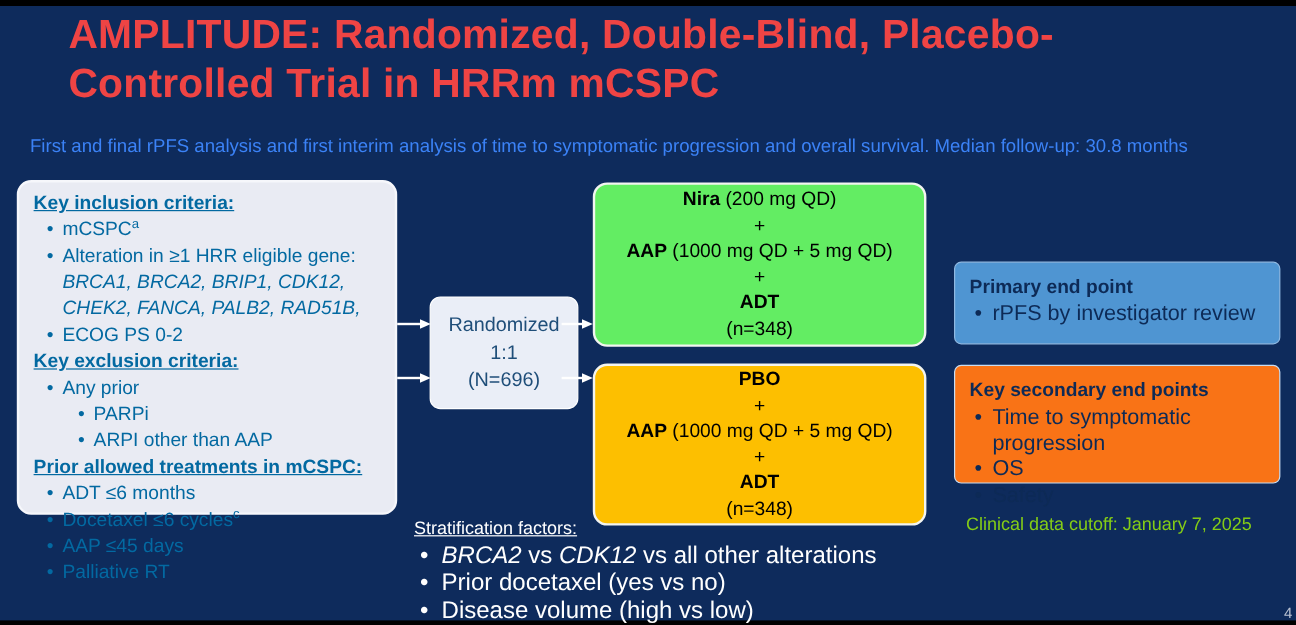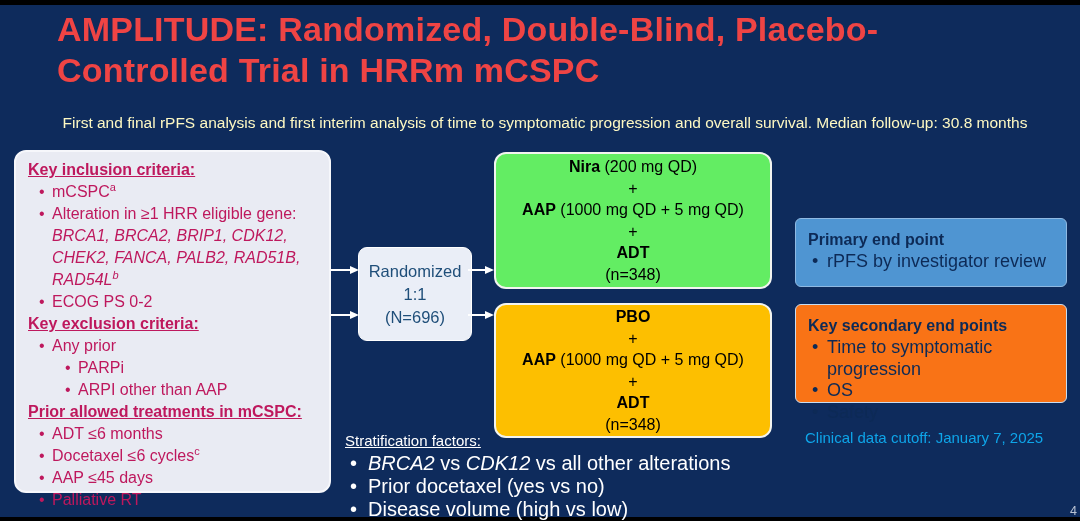--- a/index.html
+++ b/index.html
@@ -13,41 +13,41 @@
   .edge.top{top:0;height:5px;}
   .edge.bottom{bottom:0;height:4px;}
 
   .title{
     position:absolute; left:57px; top:9px; width:990px;
     color:#ef4444; font-size:34px; font-weight:bold; line-height:41px;
     letter-spacing:.2px; margin:0;
   }
   .subtitle{
     position:absolute; left:25px; top:114px; width:1040px;
-    color:#fef9c3; font-size:15.5px;text-align:center;
+    color:#3b82f6; font-size:15.5px;
   }
 
   
   .criteria{
-    position:absolute; left:14px; top:150px; width:317px; height:343px;
+    position:absolute; left:14px; top:150px; width:317px; height:279px;
     background:#e9ebf3; border:2px solid #f6f7fb; border-radius:12px;
-    box-sizing:border-box; color:#be185d; font-size:16px; line-height:22px;
+    box-sizing:border-box; color:#0369a1; font-size:16px; line-height:22px;
     padding:7px 8px 0 10px;
   }
   .criteria .hdr{font-weight:bold; text-decoration:underline; padding-left:2px;}
   .criteria .b{position:relative; padding-left:26px;}
   .criteria .b::before{content:"\2022"; position:absolute; left:13px;}
   .criteria .b.l2{padding-left:52px;}
   .criteria .b.l2::before{left:39px;}
   .criteria .genes{padding-left:26px; font-style:italic;}
   sup{font-size:11px; line-height:0;}
 
   
   .randombox{
-    position:absolute; left:358px; top:247px; width:114px; height:94px;
+    position:absolute; left:358px; top:247px; width:124px; height:94px;
     background:#eaeef7; border:1.5px solid #ffffff; border-radius:9px;
     box-sizing:border-box; color:#1f4e79; font-size:16.5px; line-height:23px;
     display:flex; flex-direction:column; align-items:center; justify-content:center;
     text-align:center;
   }
 
   
   .arrow{position:absolute; height:0; border-top:2px solid #ffffff;}
   .arrow::after{
     content:""; position:absolute; right:-9px; top:-5px;
@@ -75,41 +75,40 @@
   .endpoint .eb::before{content:"\2022"; position:absolute; left:4px;}
   .endpoint.primary{top:218px; height:69px; background:#4f95d2; border:1.5px solid #8fb9e2;}
   .endpoint.secondary{top:304px; height:99px; background:#f97316; border:1.5px solid #c8ddf2;}
 
   
   .strat{position:absolute; left:345px; top:429px; width:450px; color:#ffffff;}
   .strat .shdr{font-weight:normal; text-decoration:underline; font-size:15px; line-height:23px;}
   .strat .sb{position:relative; font-size:20px; line-height:23px; padding-left:23px;}
   .strat .sb::before{content:"\2022"; position:absolute; left:5px;}
 
-  .cutoff{position:absolute; left:805px; top:429px; color:#0ea5e9; font-size:15px;}
+  .cutoff{position:absolute; left:805px; top:429px; color:#84cc16; font-size:15px;}
   .pagenum{position:absolute; right:3px; bottom:3px; color:#b9c2d2; font-size:12.5px;}
 </style>
 </head>
 <body>
 
 <div class="slide">
   <div class="edge top"></div>
   <div class="edge bottom"></div>
 
   <h1 class="title"><span>AMPLITUDE: Randomized, Double-Blind, Placebo-</span><br><span>Controlled Trial in HRRm mCSPC</span></h1>
 
   <div class="subtitle">First and final rPFS analysis and first interim analysis of time to symptomatic progression and overall survival. Median follow-up: 30.8 months</div>
 
   <div class="criteria">
     <div class="hdr">Key inclusion criteria:</div>
     <div class="b"><span>mCSPC</span><sup>a</sup></div>
     <div class="b">Alteration in ≥1 HRR eligible gene:</div>
     <div class="genes">BRCA1, BRCA2, BRIP1, CDK12,</div>
     <div class="genes">CHEK2, FANCA, PALB2, RAD51B,</div>
-    <div class="genes"><span>RAD54L</span><sup>b</sup></div>
     <div class="b">ECOG PS 0-2</div>
     <div class="hdr">Key exclusion criteria:</div>
     <div class="b">Any prior</div>
     <div class="b l2">PARPi</div>
     <div class="b l2">ARPI other than AAP</div>
     <div class="hdr">Prior allowed treatments in mCSPC:</div>
     <div class="b">ADT ≤6 months</div>
     <div class="b"><span>Docetaxel ≤6 cycles</span><sup>c</sup></div>
     <div class="b">AAP ≤45 days</div>
     <div class="b">Palliative RT</div>

